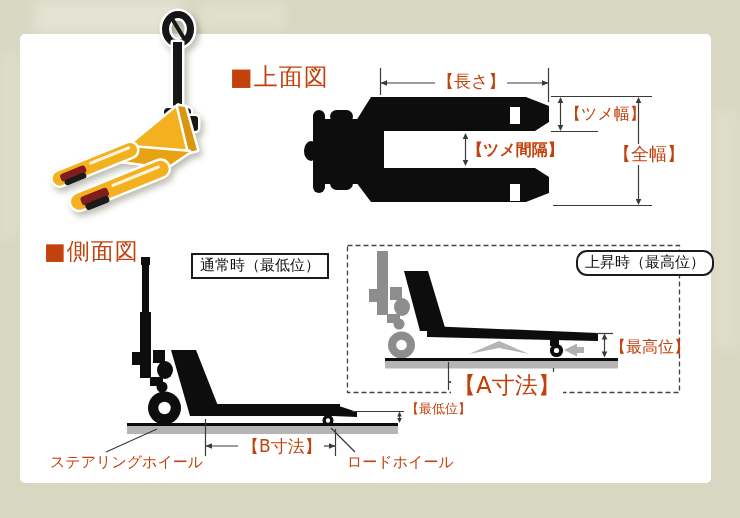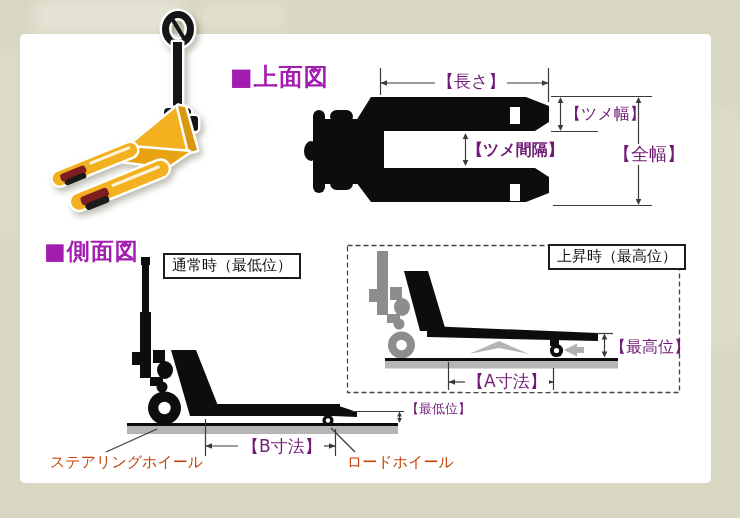--- a/index.html
+++ b/index.html
@@ -9,33 +9,33 @@
     font-family:"DejaVu Sans","Liberation Sans",sans-serif;
     color:#111;
   }
   .bg-blob{position:absolute;background:rgba(255,255,255,.32);filter:blur(7px);z-index:0;}
   .panel{
     position:absolute;left:20px;top:34px;width:691px;height:449px;
     background:#fff;border-radius:5px;z-index:1;
   }
   svg.layer{position:absolute;z-index:2;}
   .hdr{
-    position:absolute;z-index:3;font-weight:700;color:#a21caf;
+    position:absolute;z-index:3;font-weight:400;color:#c2410c;
     white-space:nowrap;letter-spacing:1px;
   }
   .hdr.top{left:230px;top:61px;font-size:24px;}
   .hdr.side{left:44px;top:236px;font-size:23px;}
   .dim-label{
-    position:absolute;z-index:4;font-size:16px;color:#701a75;
+    position:absolute;z-index:4;font-size:16px;color:#c2410c;
     white-space:nowrap;line-height:1.15;
   }
   .dim-label.onwhite{background:#fff;padding:0 2px;}
   .state-box{
     position:absolute;z-index:4;font-size:15px;color:#111;background:#fff;
-    border:2px solid #1b1b1b;padding:1px 7px 2px 7px;white-space:nowrap;line-height:1.25;
+    border:2px solid #1b1b1b;padding:1px 7px 2px 7px;white-space:nowrap;line-height:1.25;margin-left:28px;
   }
   .caption{
     position:absolute;z-index:4;font-size:15px;color:#c2410c;white-space:nowrap;
   }
   .truck-svg{filter:drop-shadow(3px 4px 3px rgba(70,70,40,.35));}
 </style>
 </head>
 <body>
 
 <div class="bg-blob" style="left:34px;top:0;width:150px;height:34px;"></div>
@@ -214,21 +214,21 @@
     <polygon points="399.5,411.5 397.2,416.5 401.8,416.5"></polygon>
     <polygon points="399.5,423 397.2,418 401.8,418"></polygon>
     <polygon points="604.5,333.5 601.7,339.5 607.3,339.5"></polygon>
     <polygon points="604.5,357.5 601.7,351.5 607.3,351.5"></polygon>
     <polygon points="448.5,382 455,379.2 455,384.8"></polygon>
     <polygon points="553.5,382 547,379.2 547,384.8"></polygon>
   </g>
 </svg>
 
 <div class="state-box" style="left:163px;top:253px;">通常時（最低位）</div>
-<div class="state-box" style="left:548px;top:244px;">上昇時（最高位）</div>
+<div class="state-box" style="left:548px;top:250px;border-radius:11px;">上昇時（最高位）</div>
 
 <div class="dim-label" style="left:610px;top:338px;">【最高位】</div>
-<div class="dim-label onwhite" style="left:465px;top:372px;font-size:17px;">【A寸法】</div>
+<div class="dim-label onwhite" style="left:451px;top:372px;font-size:23px;">【A寸法】</div>
 <div class="dim-label" style="left:406px;top:403px;font-size:13px;font-family:Liberation Mono, monospace;">【最低位】</div>
 <div class="dim-label onwhite" style="left:240px;top:437px;font-size:17px;">【B寸法】</div>
 
 <div class="caption" style="left:50px;top:453px;">ステアリングホイール</div>
 <div class="caption" style="left:347px;top:453px;">ロードホイール</div>
 
 </body></html>

